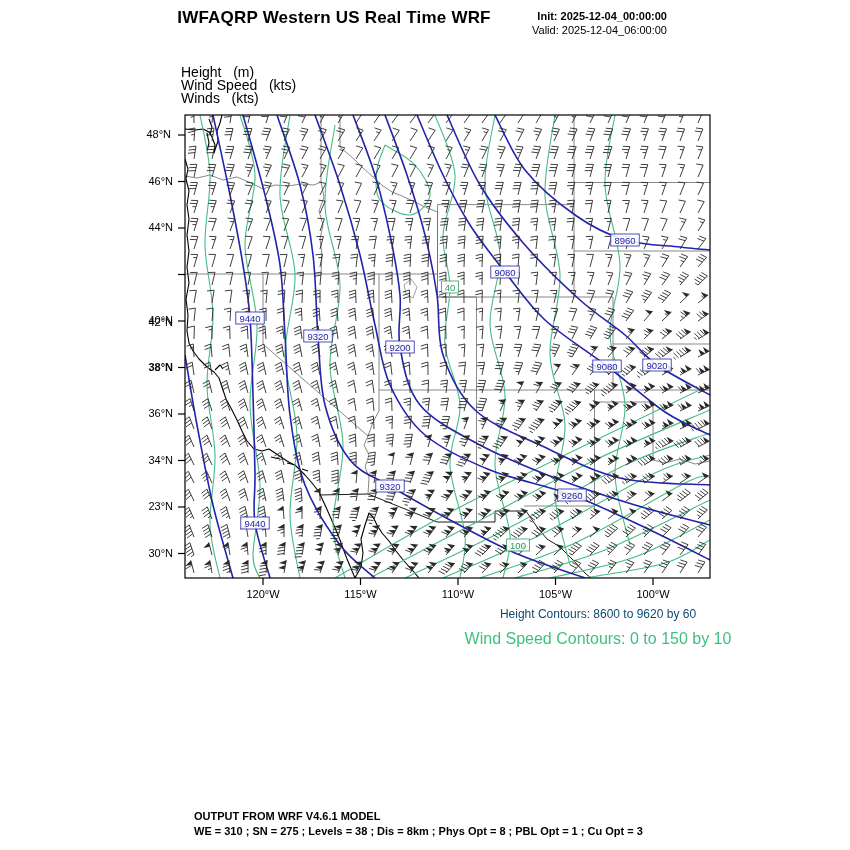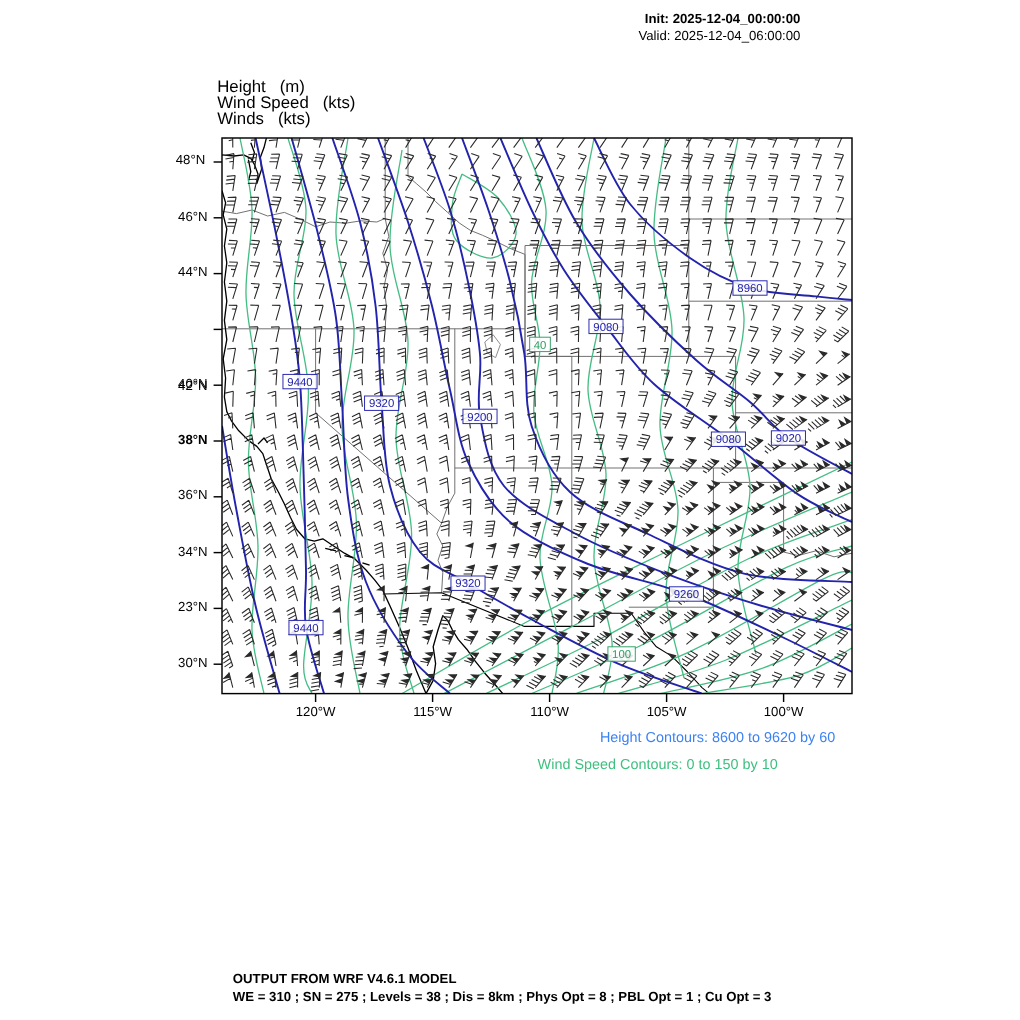--- a/index.html
+++ b/index.html
@@ -6,34 +6,35 @@
   #page{position:relative;width:850px;height:850px;background:#ffffff;
         font-family:"Liberation Sans", sans-serif;color:#000;overflow:hidden;}
   .abs{position:absolute;}
   #title{left:134px;top:8px;width:400px;text-align:center;
          font-size:17px;font-weight:bold;letter-spacing:0.2px;}
   #init-line{left:467px;top:10px;width:200px;text-align:right;
              font-size:11px;font-weight:bold;}
   #valid-line{left:467px;top:24px;width:200px;text-align:right;font-size:11px;}
   .legend-line{left:181px;width:200px;font-size:14px;white-space:pre;}
   #caption-height{left:448px;top:607px;width:300px;text-align:center;
-                  font-size:12px;color:#3b82f6;}
-  #caption-wind{left:448px;top:630px;width:300px;
-                font-size:12px;color:#3fbf7f;}
+                  font-size:12px;color:#0c4a6e;}
+  #caption-wind{left:448px;top:630px;width:300px;text-align:center;
+                font-size:16px;color:#3fbf7f;}
   #footer1{left:194px;top:810px;font-size:11px;font-weight:bold;}
   #footer2{left:194px;top:825px;font-size:11px;font-weight:bold;}
   .lat-label{position:absolute;width:40px;text-align:right;font-size:11px;}
   .lon-label{position:absolute;width:60px;text-align:center;font-size:11px;}
   svg text{font-family:"Liberation Sans", sans-serif;}
 </style>
 </head>
 <body>
 
 <div id="page">
 
+  <div id="title" class="abs">IWFAQRP Western US Real Time WRF</div>
   <div id="init-line" class="abs">Init: 2025-12-04_00:00:00</div>
   <div id="valid-line" class="abs">Valid: 2025-12-04_06:00:00</div>
 
   <div class="abs legend-line" style="top:64px;">Height   (m)</div>
   <div class="abs legend-line" style="top:77px;">Wind Speed   (kts)</div>
   <div class="abs legend-line" style="top:90px;">Winds   (kts)</div>
 
   <svg id="plot" class="abs" style="left:0;top:0;" width="850" height="850">
     <defs>
       <clipPath id="mapclip">

